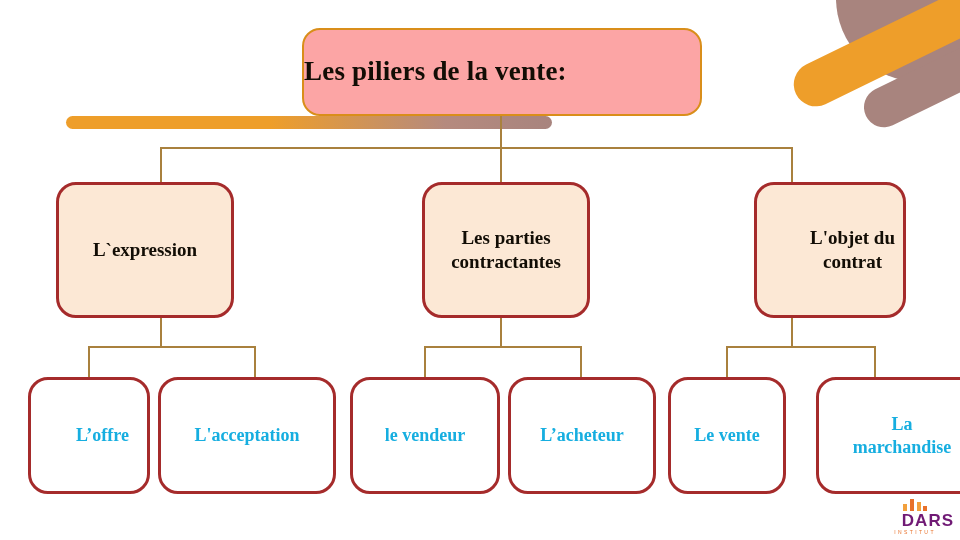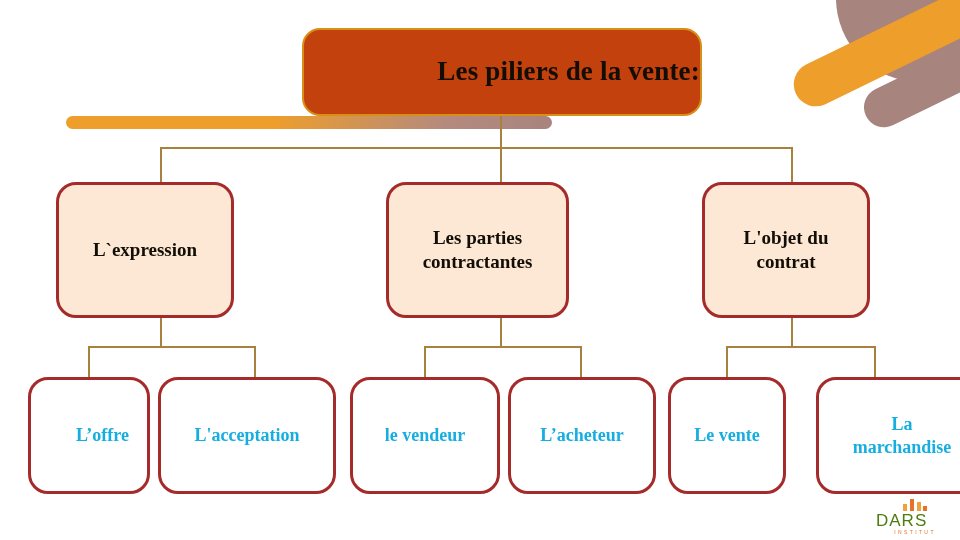--- a/index.html
+++ b/index.html
@@ -70,26 +70,26 @@
   .vline { width: 2px; }
   .hline { height: 2px; }
 
   
   .node-title {
     position: absolute;
     left: 302px;
     top: 28px;
     width: 400px;
     height: 88px;
-    background: #c2410c;
+    background: #fca5a5;
     border: 2px solid #D98E1A;
     border-radius: 18px;
     display: flex;
     align-items: center;
-    justify-content: flex-end;
+    justify-content: flex-start;
     box-sizing: border-box;
     z-index: 6;
   }
   .node-title .label {
     color: #120d05;
     font-size: 27px;
     font-weight: bold;
     letter-spacing: 0.2px;
     text-align: center;
     line-height: 1.15;
@@ -150,26 +150,26 @@
     top: 498px;
     width: 78px;
     height: 40px;
     z-index: 7;
   }
   .logo-wordmark {
     position: absolute;
     left: 0;
     top: 13px;
     width: 78px;
-    text-align: left;
+    text-align: right;
     font-family: "Liberation Sans", sans-serif;
-    font-weight: normal;
+    font-weight: bold;
     font-size: 17px;
     letter-spacing: 1px;
-    color: #4d7c0f;
+    color: #701a75;
   }
   .logo-sub {
     position: absolute;
     left: 0;
     top: 31px;
     width: 78px;
     text-align: center;
     font-family: "Liberation Sans", sans-serif;
     font-size: 5px;
     letter-spacing: 2.4px;
@@ -225,25 +225,25 @@
   <div class="line vline" style="left:726px; top:346px; height:32px;"></div>
   <div class="line vline" style="left:874px; top:346px; height:32px;"></div>
 
   <div class="node-title">
     <div class="label">Les piliers de la vente:</div>
   </div>
 
   <div class="node-l2" style="left:56px; width:178px;">
     <div class="label">L`expression</div>
   </div>
-  <div class="node-l2" style="left:386px; width:183px;">
+  <div class="node-l2" style="left:422px; width:168px;">
     <div class="label">Les parties
 contractantes</div>
   </div>
-  <div class="node-l2" style="left:702px; width:168px;">
+  <div class="node-l2" style="left:754px; width:152px;justify-content:flex-end;">
     <div class="label">L'objet du
 contrat</div>
   </div>
 
   <div class="node-l3" style="left:28px; width:122px;padding-left:27px;">
     <div class="label">L’offre</div>
   </div>
   <div class="node-l3" style="left:158px; width:178px;">
     <div class="label">L'acceptation</div>
   </div>

